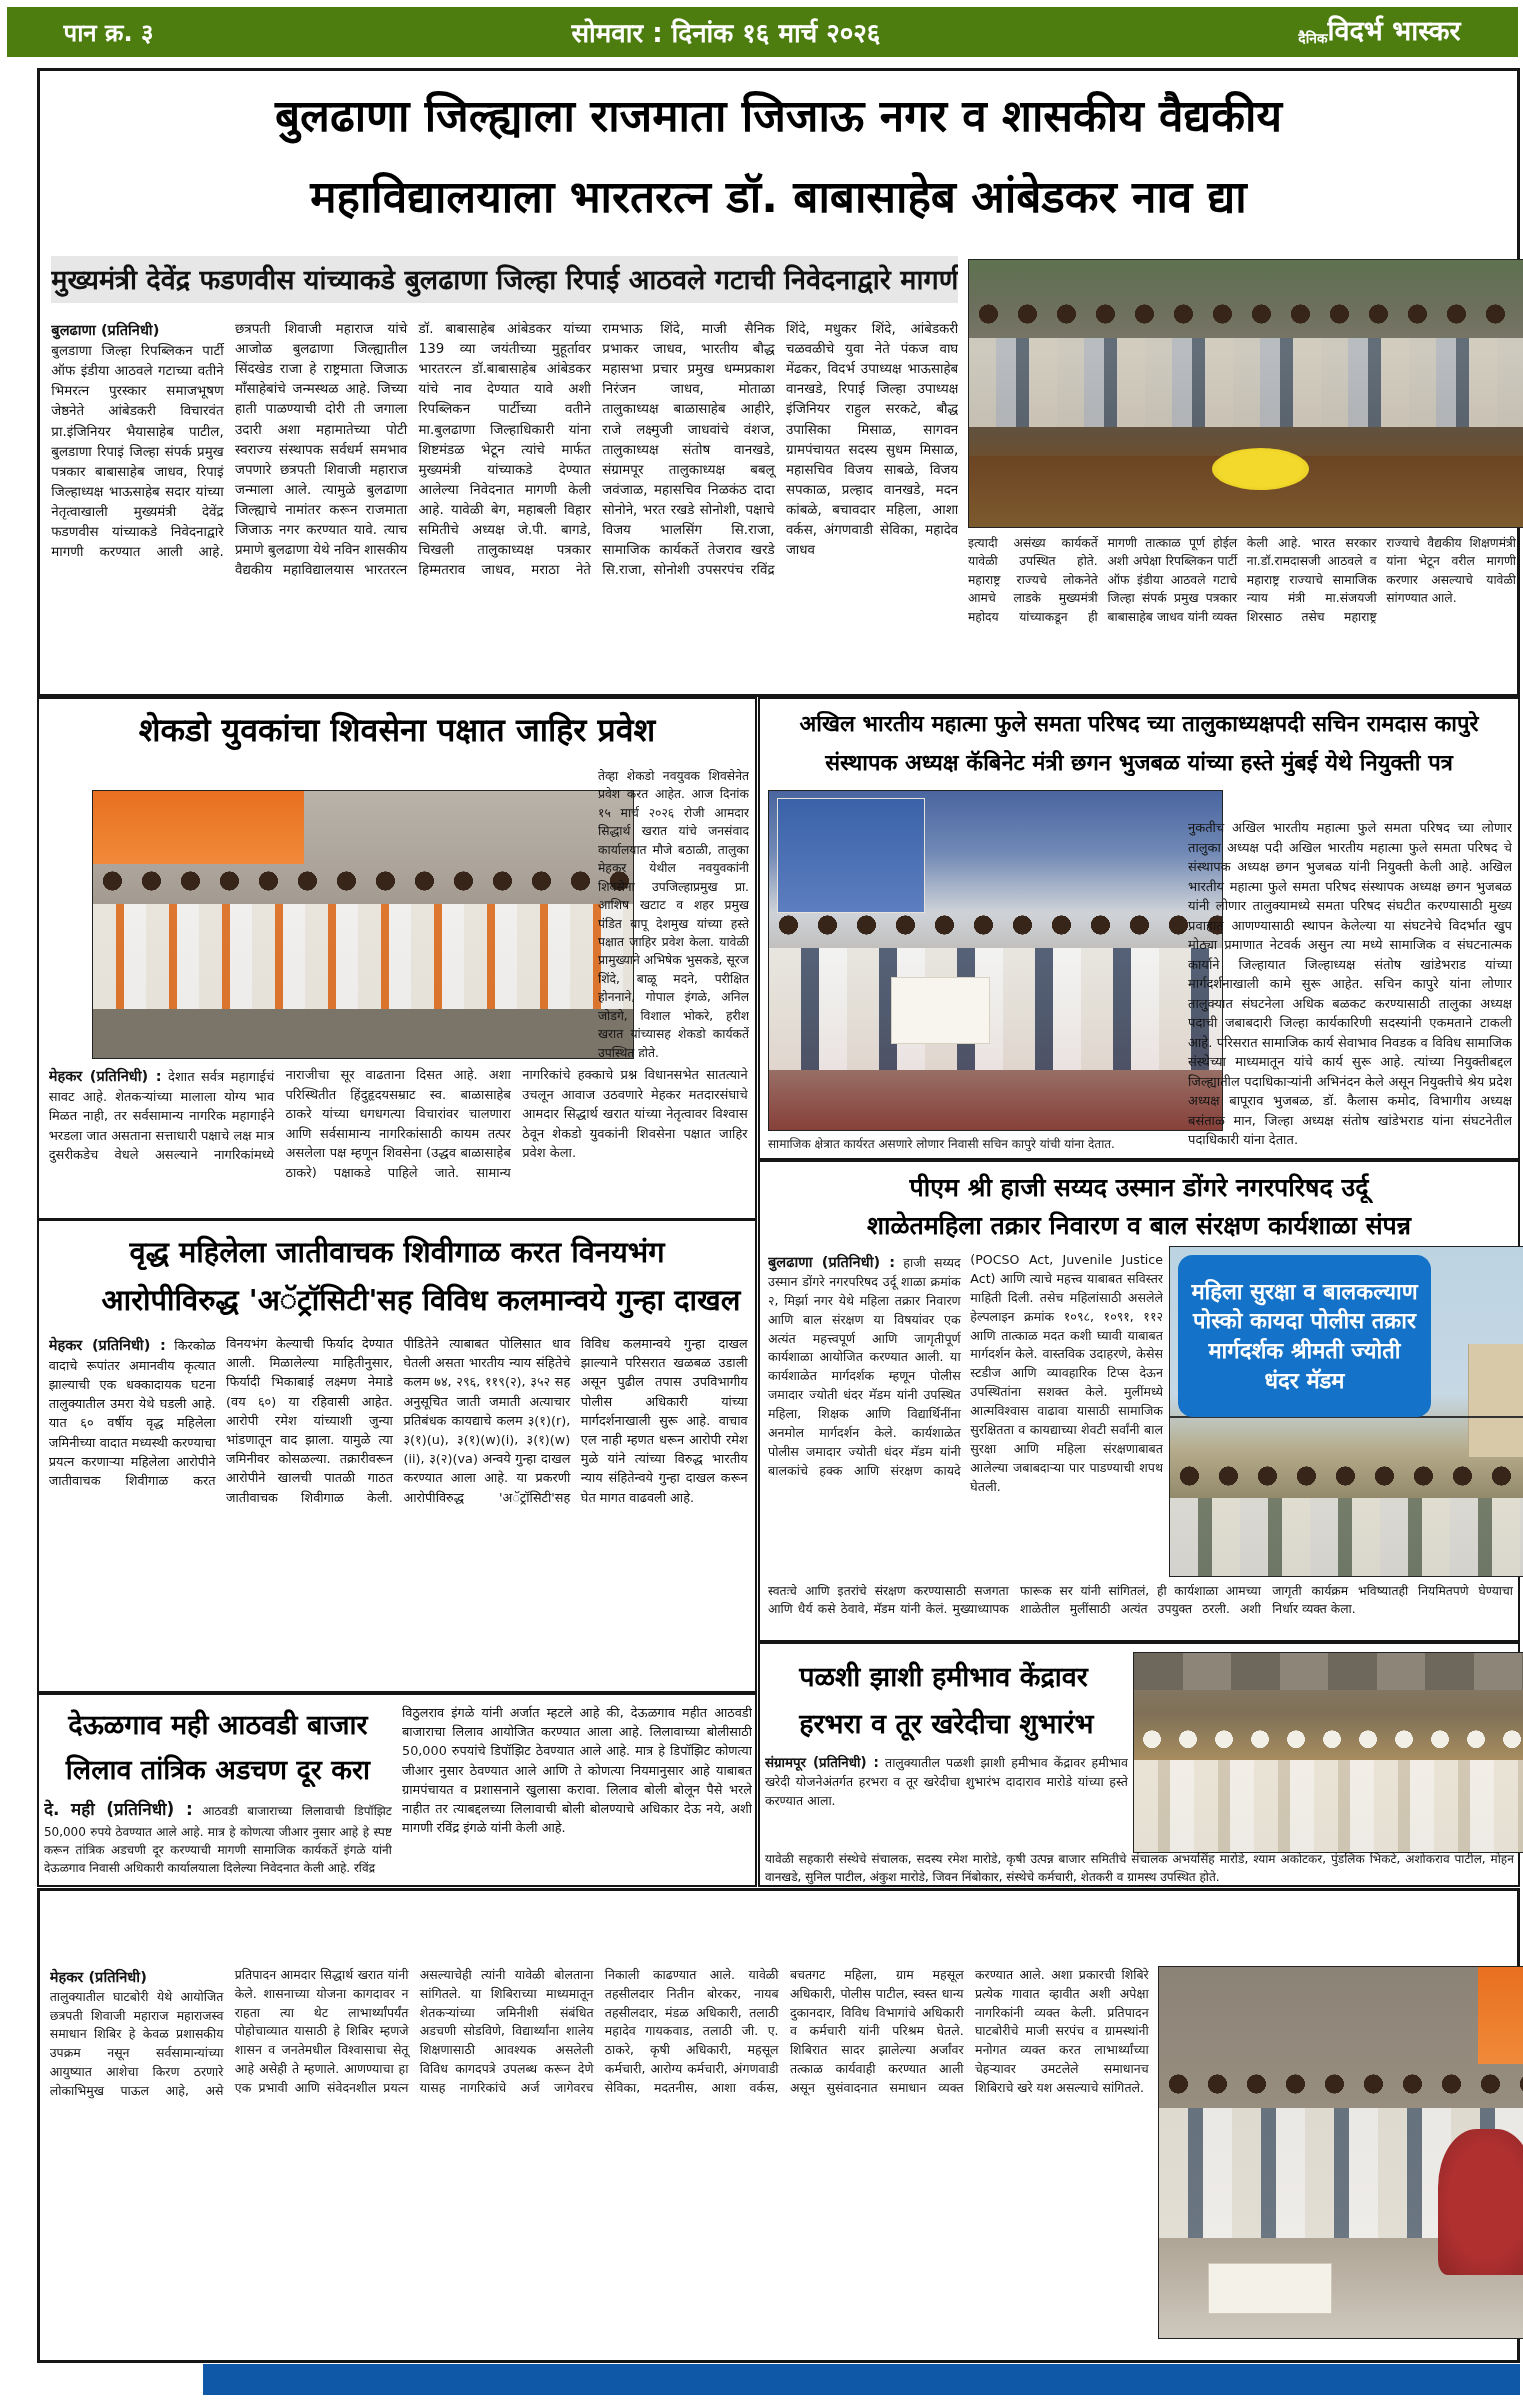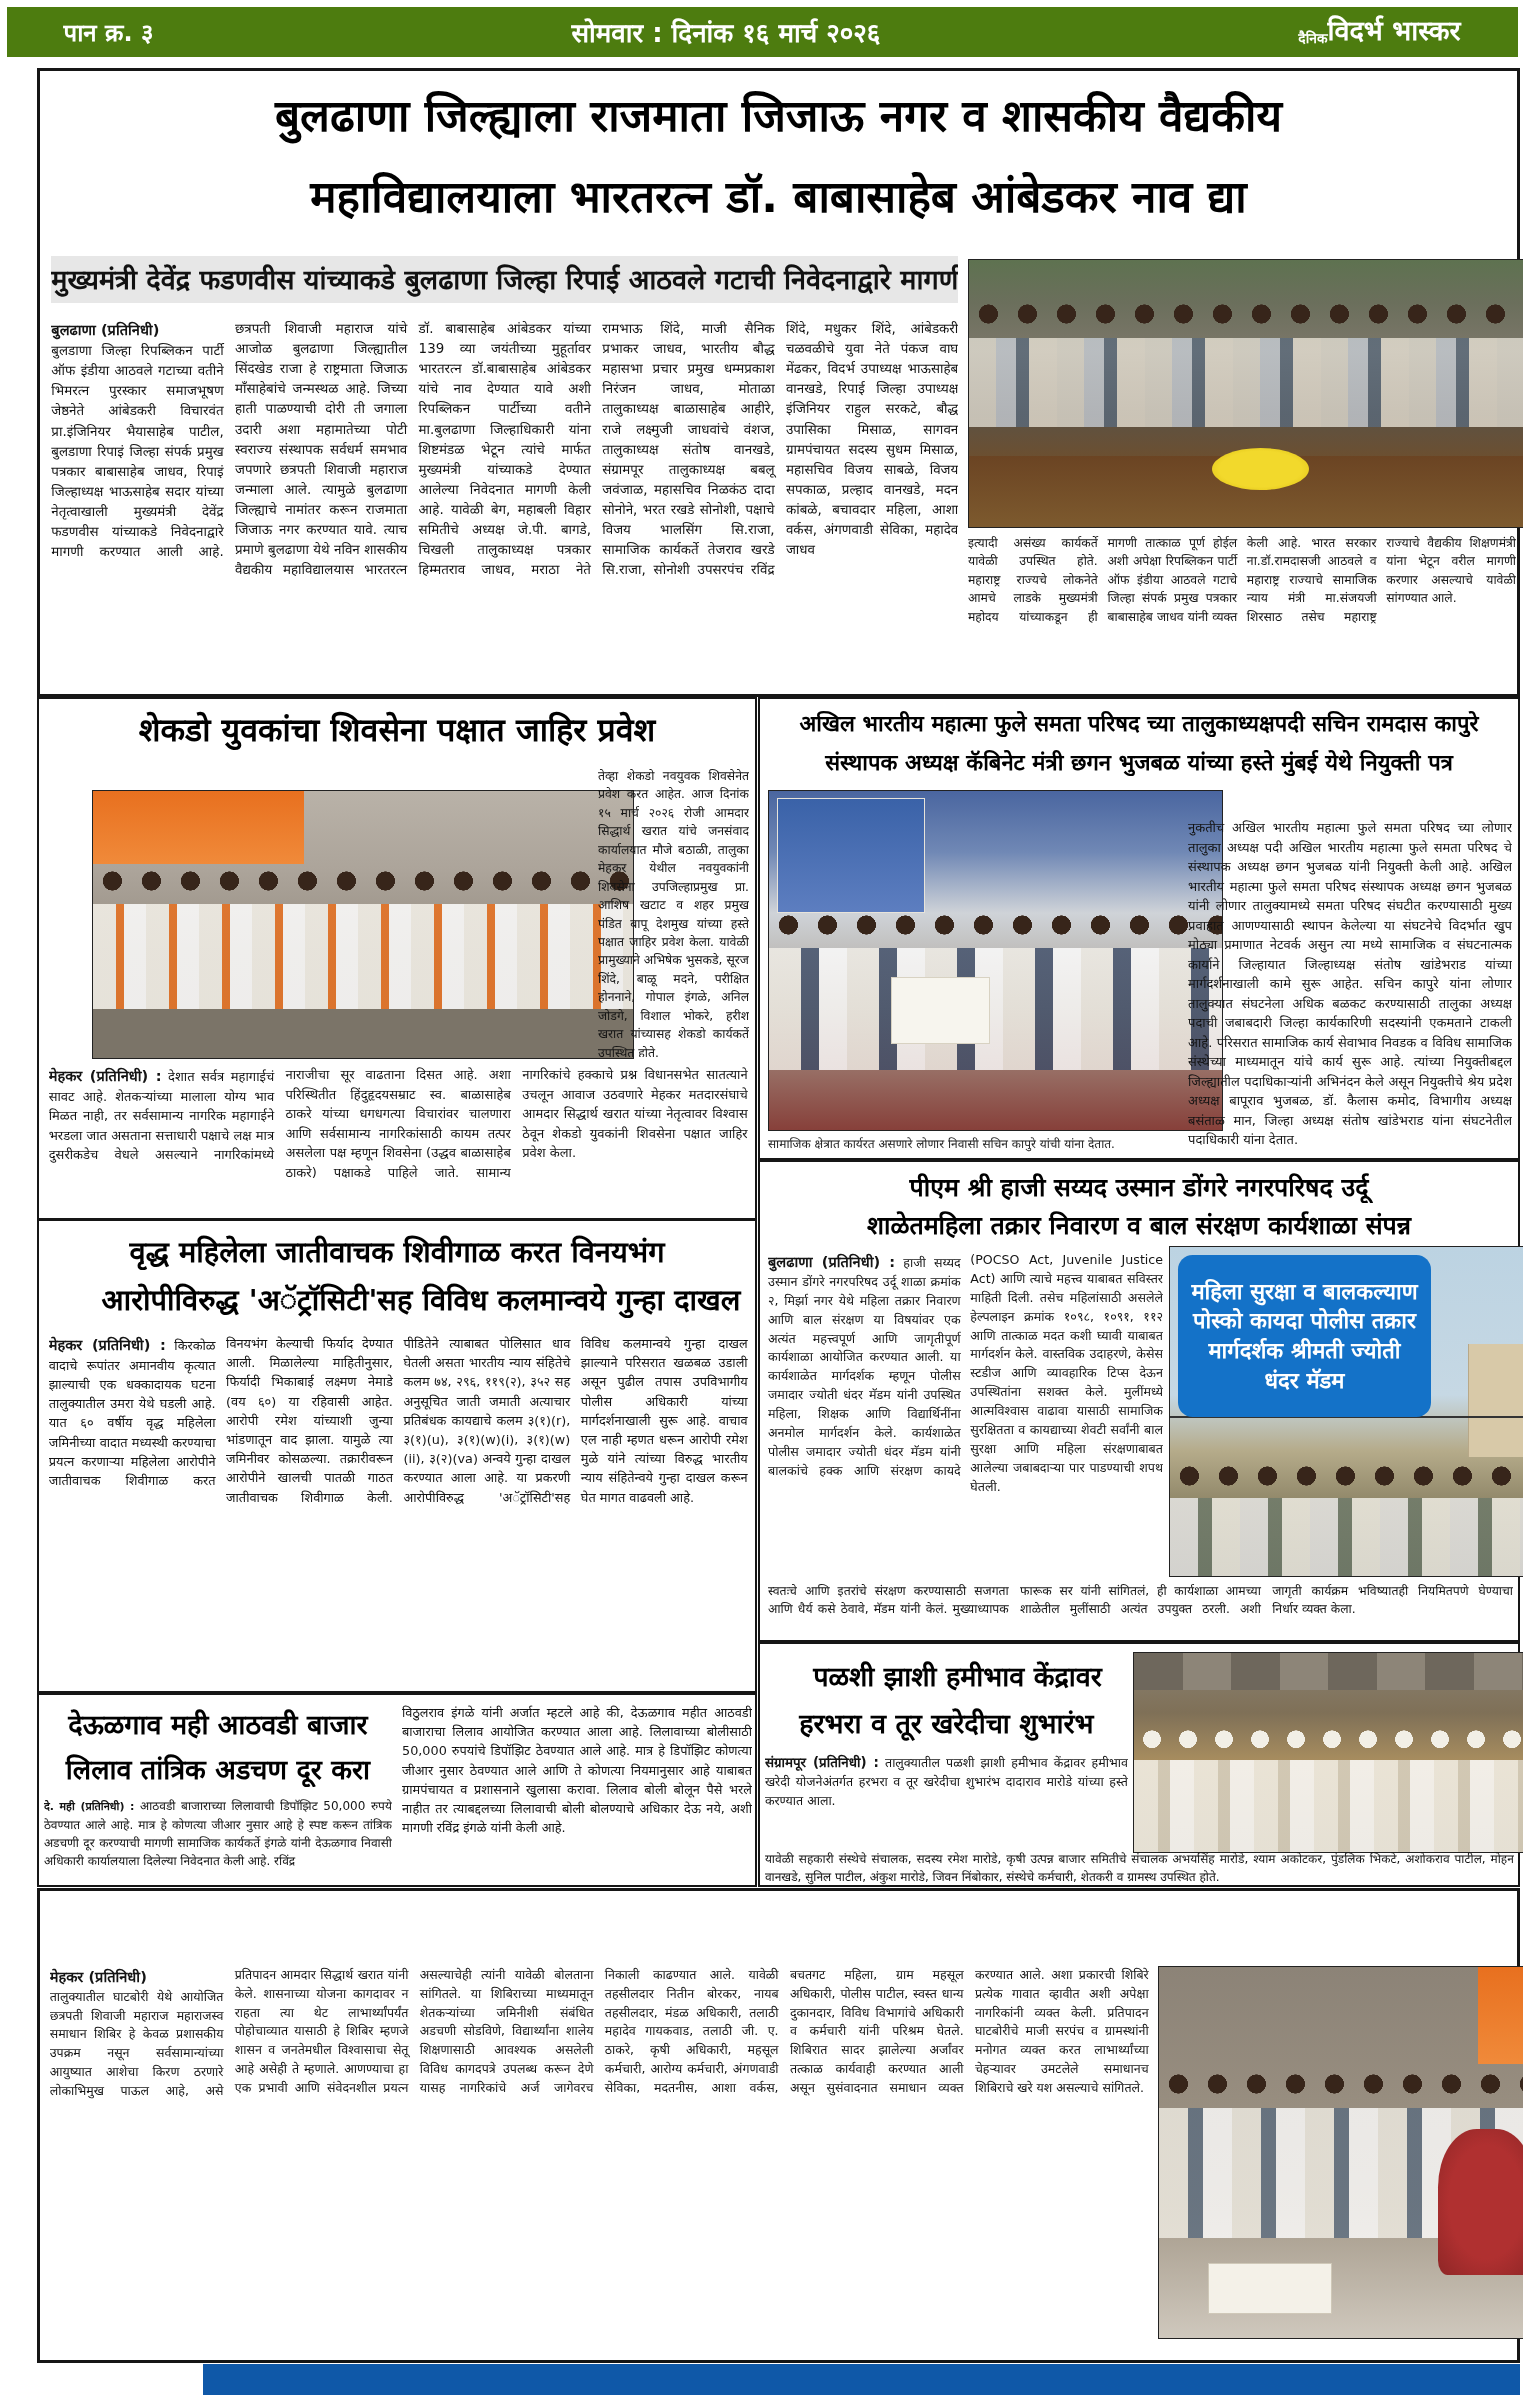--- a/index.html
+++ b/index.html
@@ -116,30 +116,30 @@
     </div>
     <div class="cols" style="left:8px;top:420px;width:745px;height:53px;column-count:3;column-gap:11.3px;font-size:12.3px;">
       <span>स्वतःचे आणि इतरांचे संरक्षण करण्यासाठी सजगता आणि धैर्य कसे ठेवावे, मॅडम यांनी केलं. मुख्याध्यापक फारूक सर यांनी सांगितलं, ही कार्यशाळा आमच्या शाळेतील मुलींसाठी अत्यंत उपयुक्त ठरली. अशी जागृती कार्यक्रम भविष्यातही नियमितपणे घेण्याचा निर्धार व्यक्त केला.</span>
     </div>
   </div>
 
   <div class="nbox" style="left:37px;top:1693px;width:720px;height:194px;">
     <div class="hl" style="left:4.9px;top:9.7px;width:348px;font-size:27px;">देऊळगाव मही आठवडी बाजार</div>
     <div class="hl" style="left:4.9px;top:55px;width:348px;font-size:27px;">लिलाव  तांत्रिक अडचण दूर करा</div>
     <div class="cols" style="left:4.9px;top:102px;width:348px;height:84px;font-size:12px;">
-      <span class="dl" style="font-size:11px;">दे. मही (प्रतिनिधी) :</span>
+      <span class="dl" style="font-size:17px;">दे. मही (प्रतिनिधी) :</span>
       <span>आठवडी बाजाराच्या लिलावाची डिपॉझिट 50,000 रुपये ठेवण्यात आले आहे. मात्र हे कोणत्या जीआर नुसार आहे हे स्पष्ट करून तांत्रिक अडचणी दूर करण्याची मागणी सामाजिक कार्यकर्ते इंगळे यांनी देऊळगाव निवासी अधिकारी कार्यालयाला दिलेल्या निवेदनात केली आहे. रविंद्र</span>
     </div>
     <div class="cols" style="left:363px;top:8px;width:350px;height:180px;font-size:12.8px;">
       <span>विठुलराव इंगळे यांनी अर्जात म्हटले आहे की, देऊळगाव महीत आठवडी बाजाराचा लिलाव आयोजित करण्यात आला आहे. लिलावाच्या बोलीसाठी 50,000 रुपयांचे डिपॉझिट ठेवण्यात आले आहे. मात्र हे डिपॉझिट कोणत्या जीआर नुसार ठेवण्यात आले आणि ते कोणत्या नियमानुसार आहे याबाबत ग्रामपंचायत व प्रशासनाने खुलासा करावा. लिलाव बोली बोलून पैसे भरले नाहीत तर त्याबद्दलच्या लिलावाची बोली बोलण्याचे अधिकार देऊ नये, अशी मागणी रविंद्र इंगळे यांनी केली आहे.</span>
     </div>
   </div>
 
   <div class="nbox" style="left:758px;top:1642px;width:762px;height:245px;">
-    <div class="hl" style="left:16px;top:13px;width:363px;font-size:27px;text-align:center;">पळशी झाशी हमीभाव केंद्रावर</div>
+    <div class="hl" style="left:2px;top:13px;width:363px;font-size:27px;text-align:center;">पळशी झाशी हमीभाव केंद्रावर</div>
     <div class="hl" style="left:4.9px;top:60px;width:363px;font-size:27px;">हरभरा व तूर  खरेदीचा शुभारंभ</div>
     <div class="cols" style="left:4.9px;top:109px;width:363px;height:92px;font-size:12.5px;">
       <span class="dl" style="font-size:13.4px;">संग्रामपूर (प्रतिनिधी) :</span>
       <span>तालुक्यातील पळशी झाशी हमीभाव केंद्रावर हमीभाव खरेदी योजनेअंतर्गत हरभरा व तूर खरेदीचा शुभारंभ दादाराव मारोडे यांच्या हस्ते करण्यात आला.</span>
     </div>
     <div class="photo" style="left:373px;top:8px;width:381px;height:199px;background:linear-gradient(180deg,#8a8274 0%,#7f7057 30%,#a98e5f 55%,#8c7a55 100%);">
       <div class="ptx" style="left:0;right:0;top:0;height:37px;background:repeating-linear-gradient(90deg,#6e675c 0 49px,#8d8578 49px 97px);"></div>
       <div class="heads ptx" style="left:0;right:0;top:75px;height:36px;background-image:radial-gradient(circle 9px at 18px 11.3px,#f2efe6 97%,transparent 100%);background-size:36px 100%;"></div>
       <div class="ptx" style="left:0;right:0;top:107px;height:92px;background:repeating-linear-gradient(90deg,#f5f2ea 0 24px,#d9d2c2 24px 36px,#ffffff 36px 60px);opacity:.85;"></div>
     </div>

